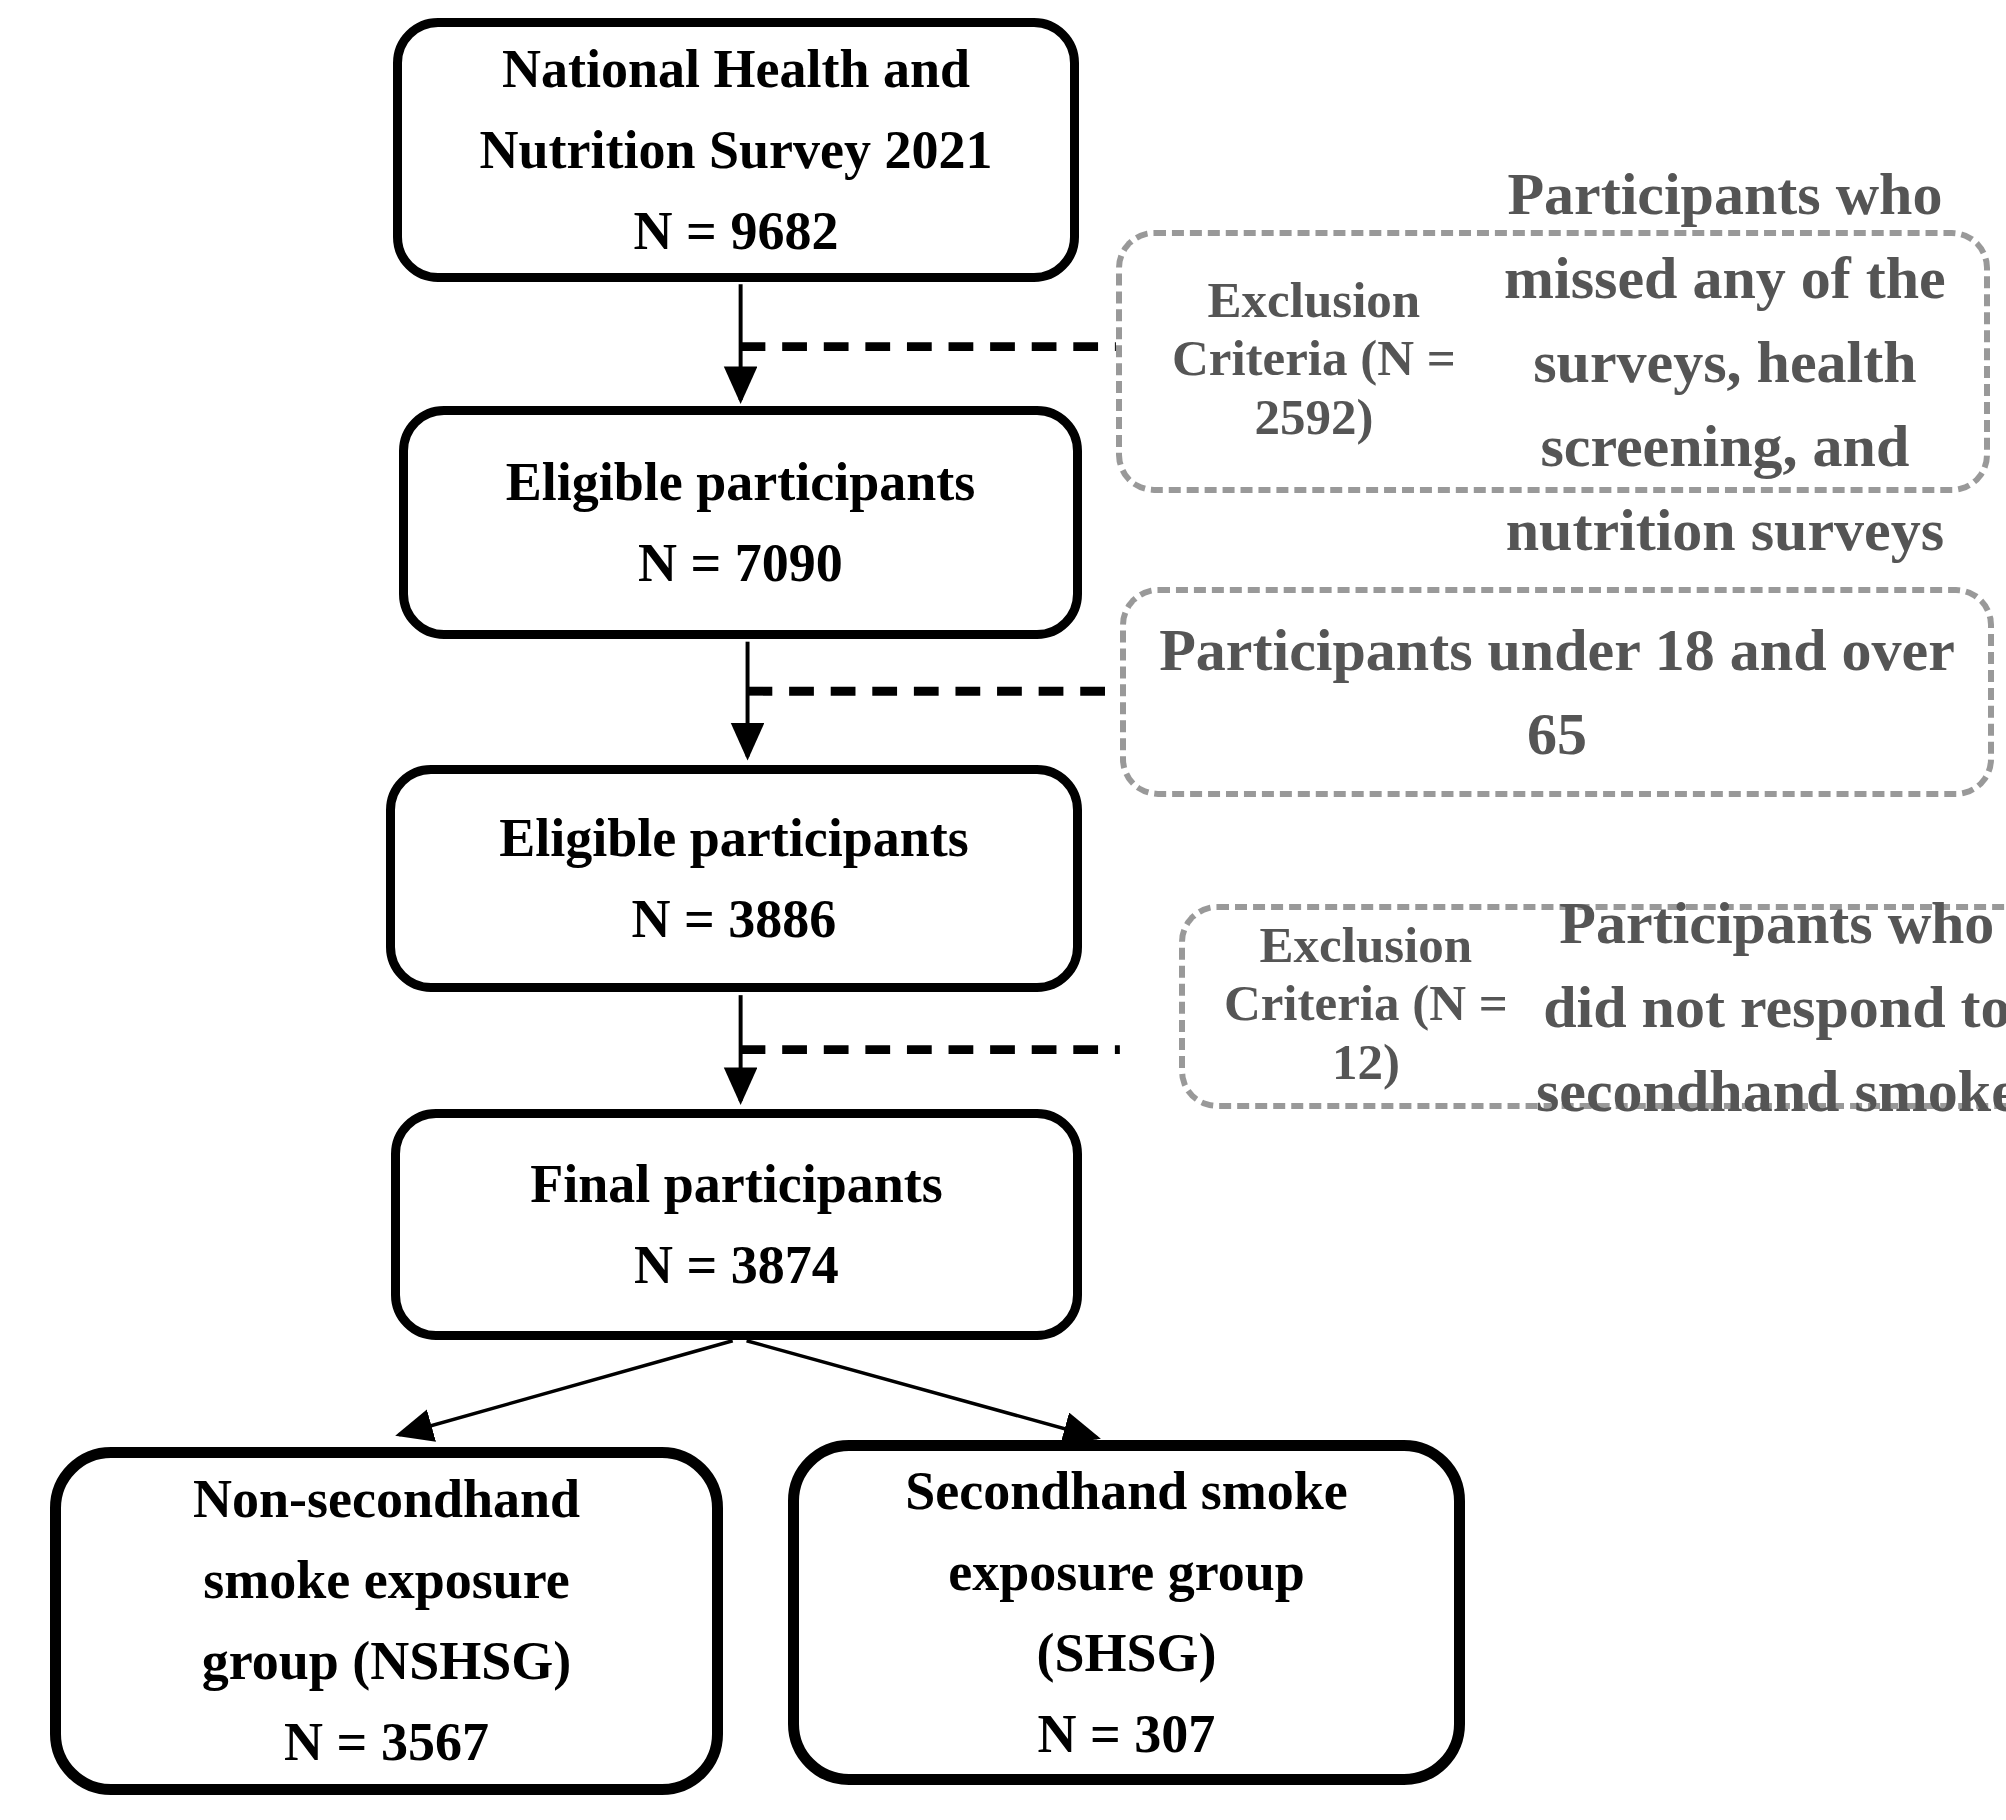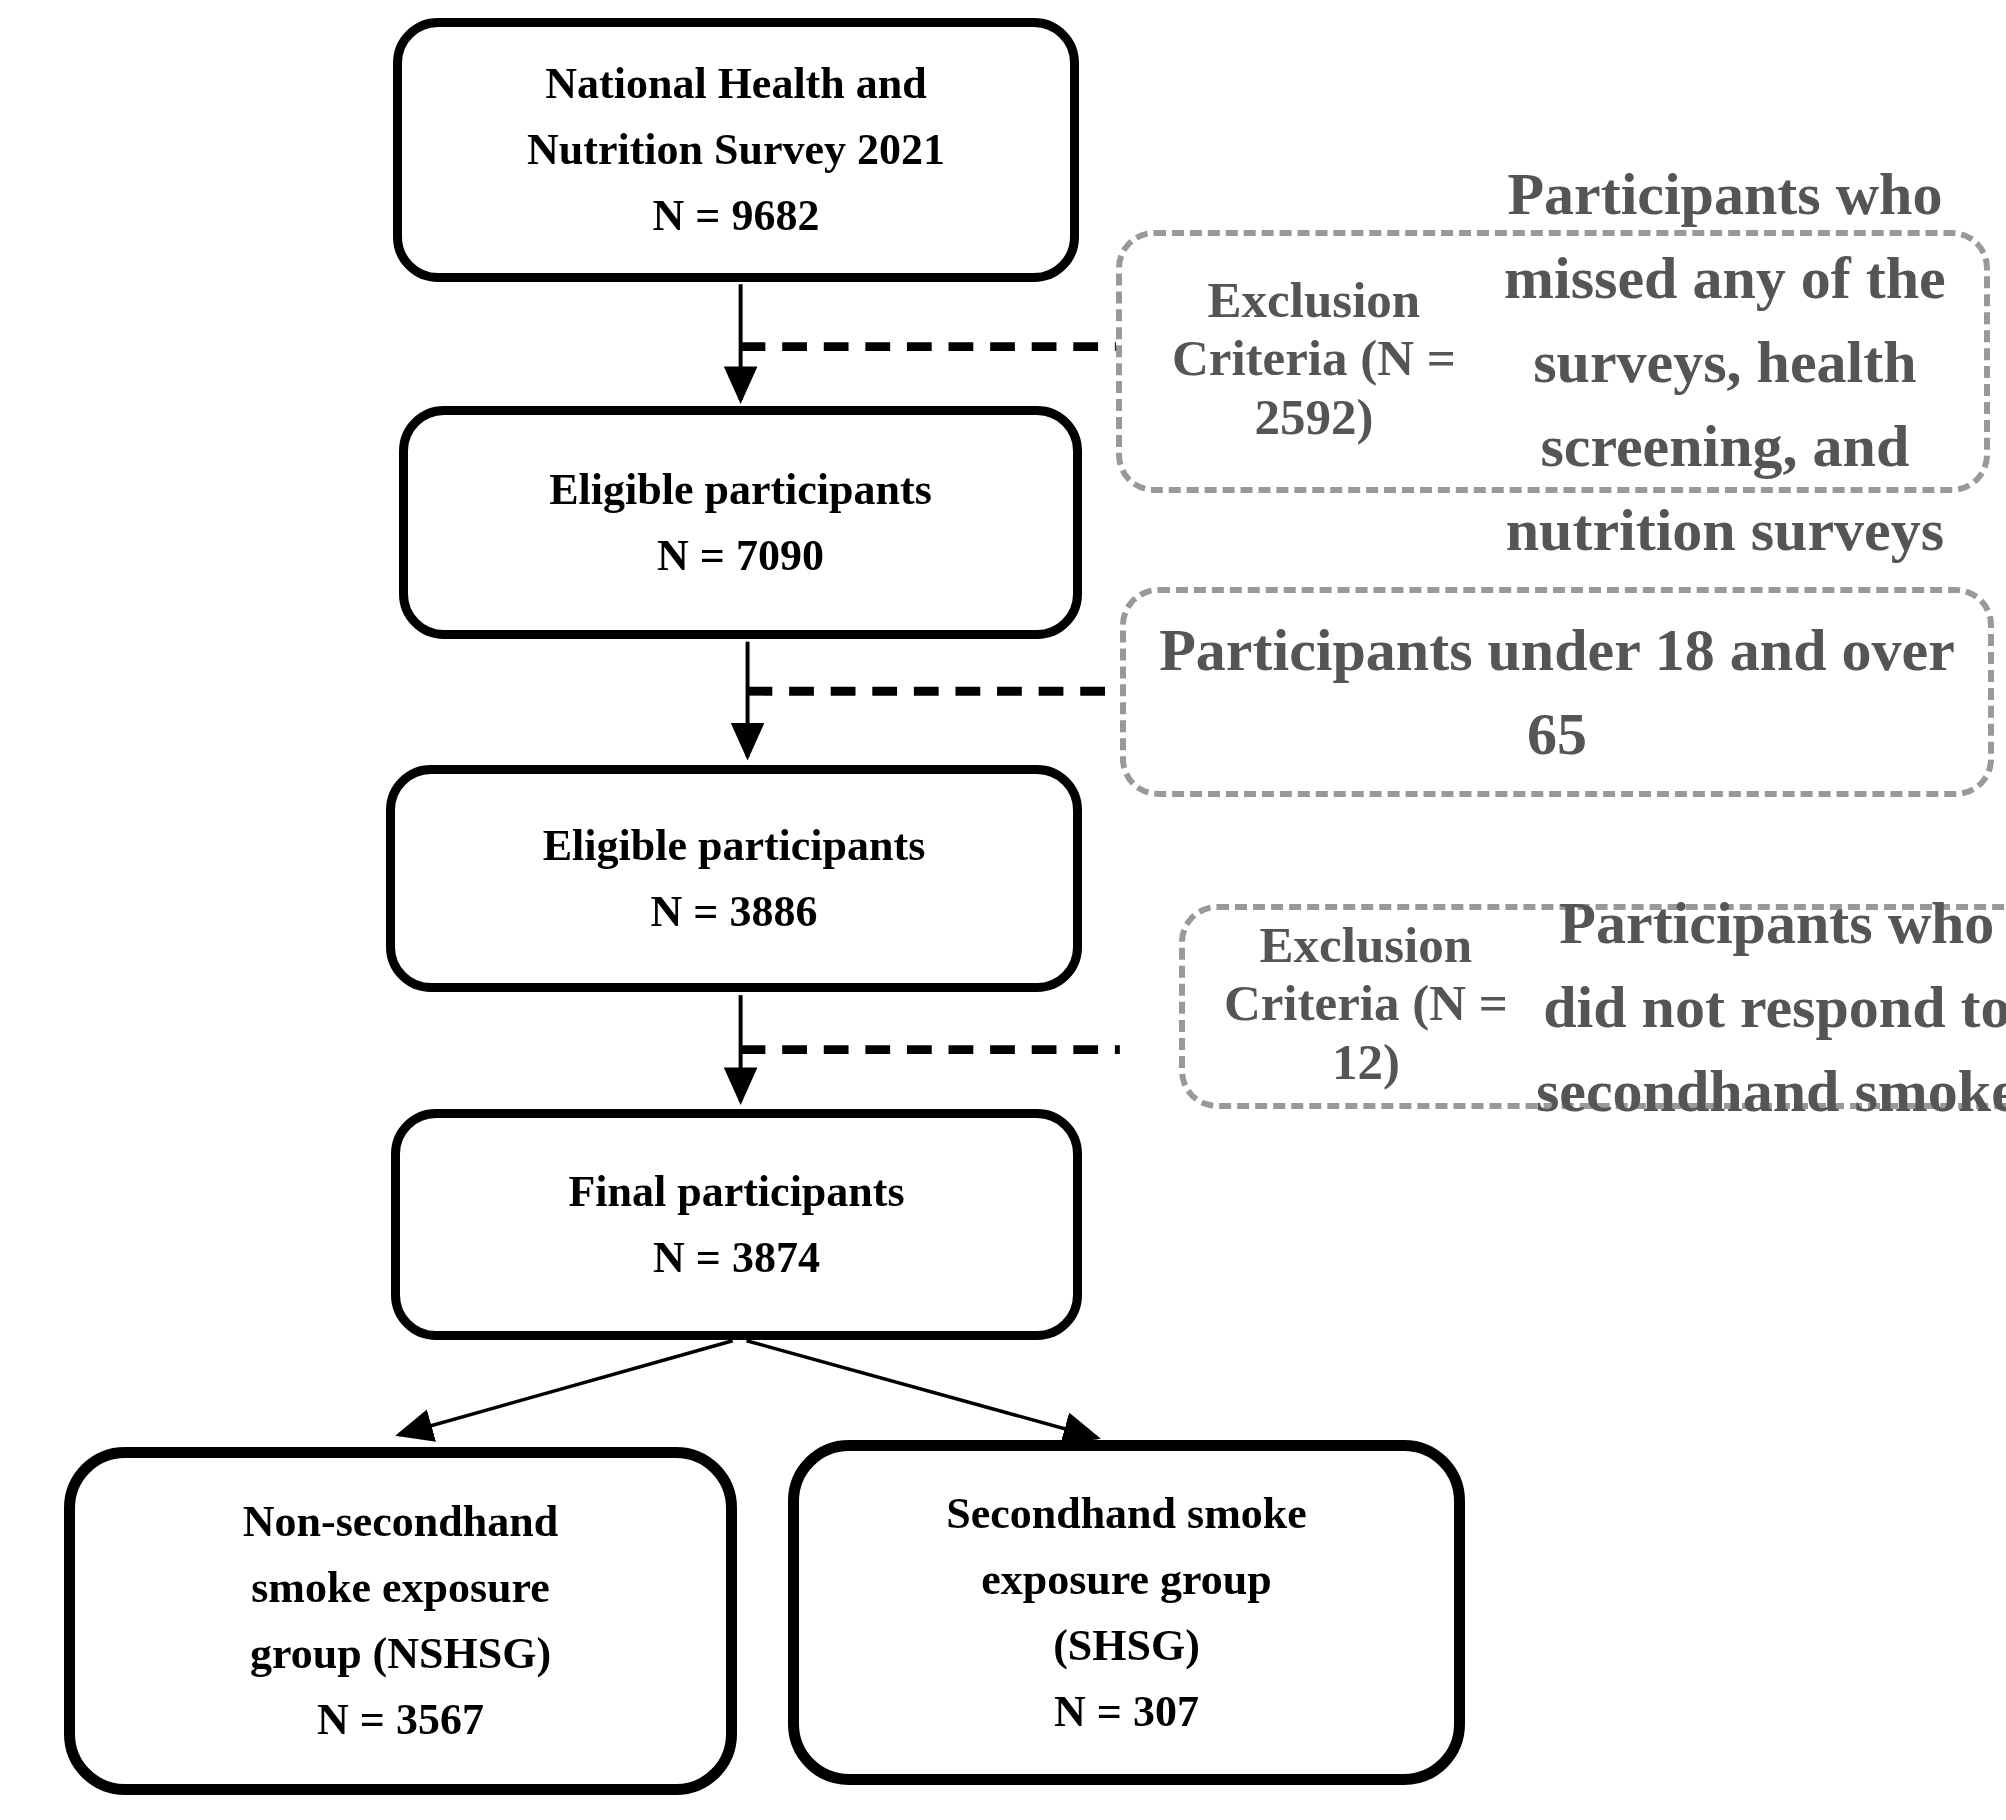--- a/index.html
+++ b/index.html
@@ -28,29 +28,29 @@
     background: #ffffff;
     border: 9px solid #000000;
     border-radius: 45px;
     display: flex;
     align-items: center;
     justify-content: center;
     text-align: center;
     color: #000000;
   }
   .node-text {
-    font-size: 44px;
+    font-size: 54px;
     line-height: 1.5;
     white-space: pre-line;
   }
   .n0 { left: 393px;  top: 18px;   width: 686px; height: 264px; }
   .n1 { left: 399px;  top: 406px;  width: 683px; height: 233px; }
   .n2 { left: 386px;  top: 765px;  width: 696px; height: 227px; }
   .n3 { left: 391px;  top: 1109px; width: 691px; height: 231px; align-items: center; }
-  .n4 { left: 50px;   top: 1447px; width: 673px; height: 348px; border-width: 11px; border-radius: 61px; margin-left: 14px; }
+  .n4 { left: 50px;   top: 1447px; width: 673px; height: 348px; border-width: 11px; border-radius: 61px; }
   .n5 { left: 788px;  top: 1440px; width: 677px; height: 345px; border-width: 11px; border-radius: 61px; }
 
   .exclusion {
     position: absolute;
     box-sizing: border-box;
     background: #ffffff;
     border: 6px dashed #999999;
     border-radius: 38px;
     display: flex;
     flex-direction: row;

